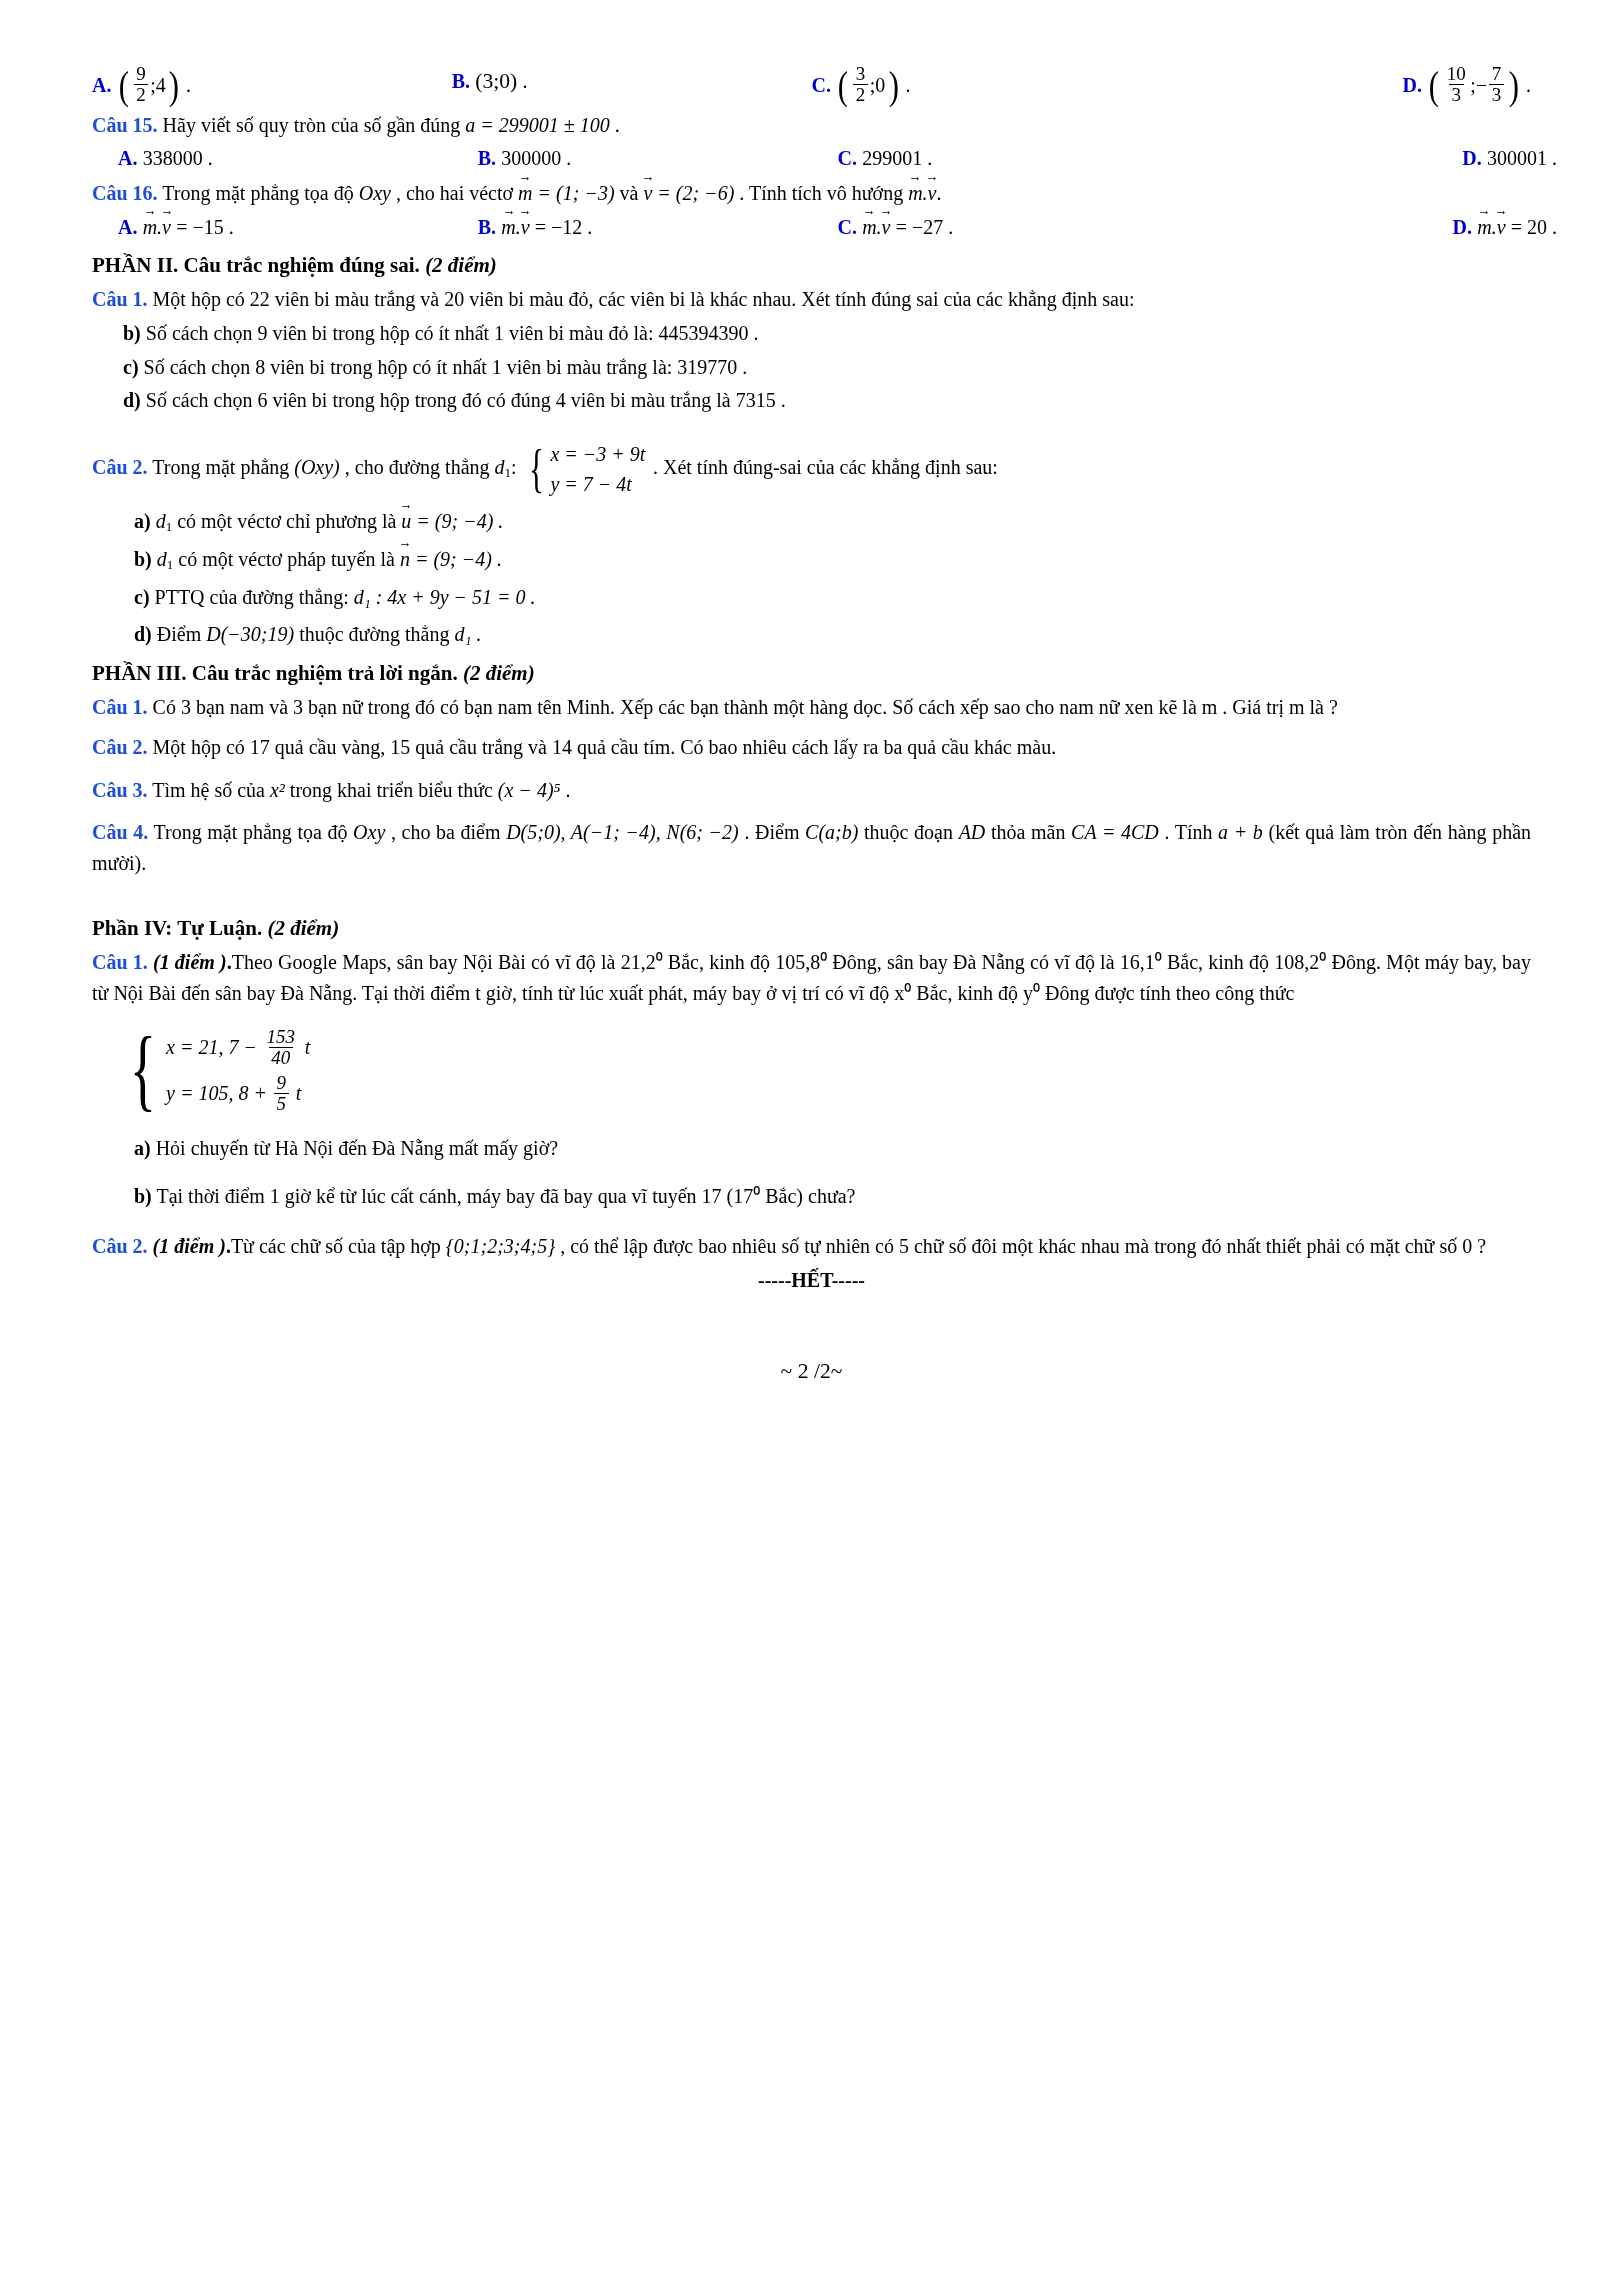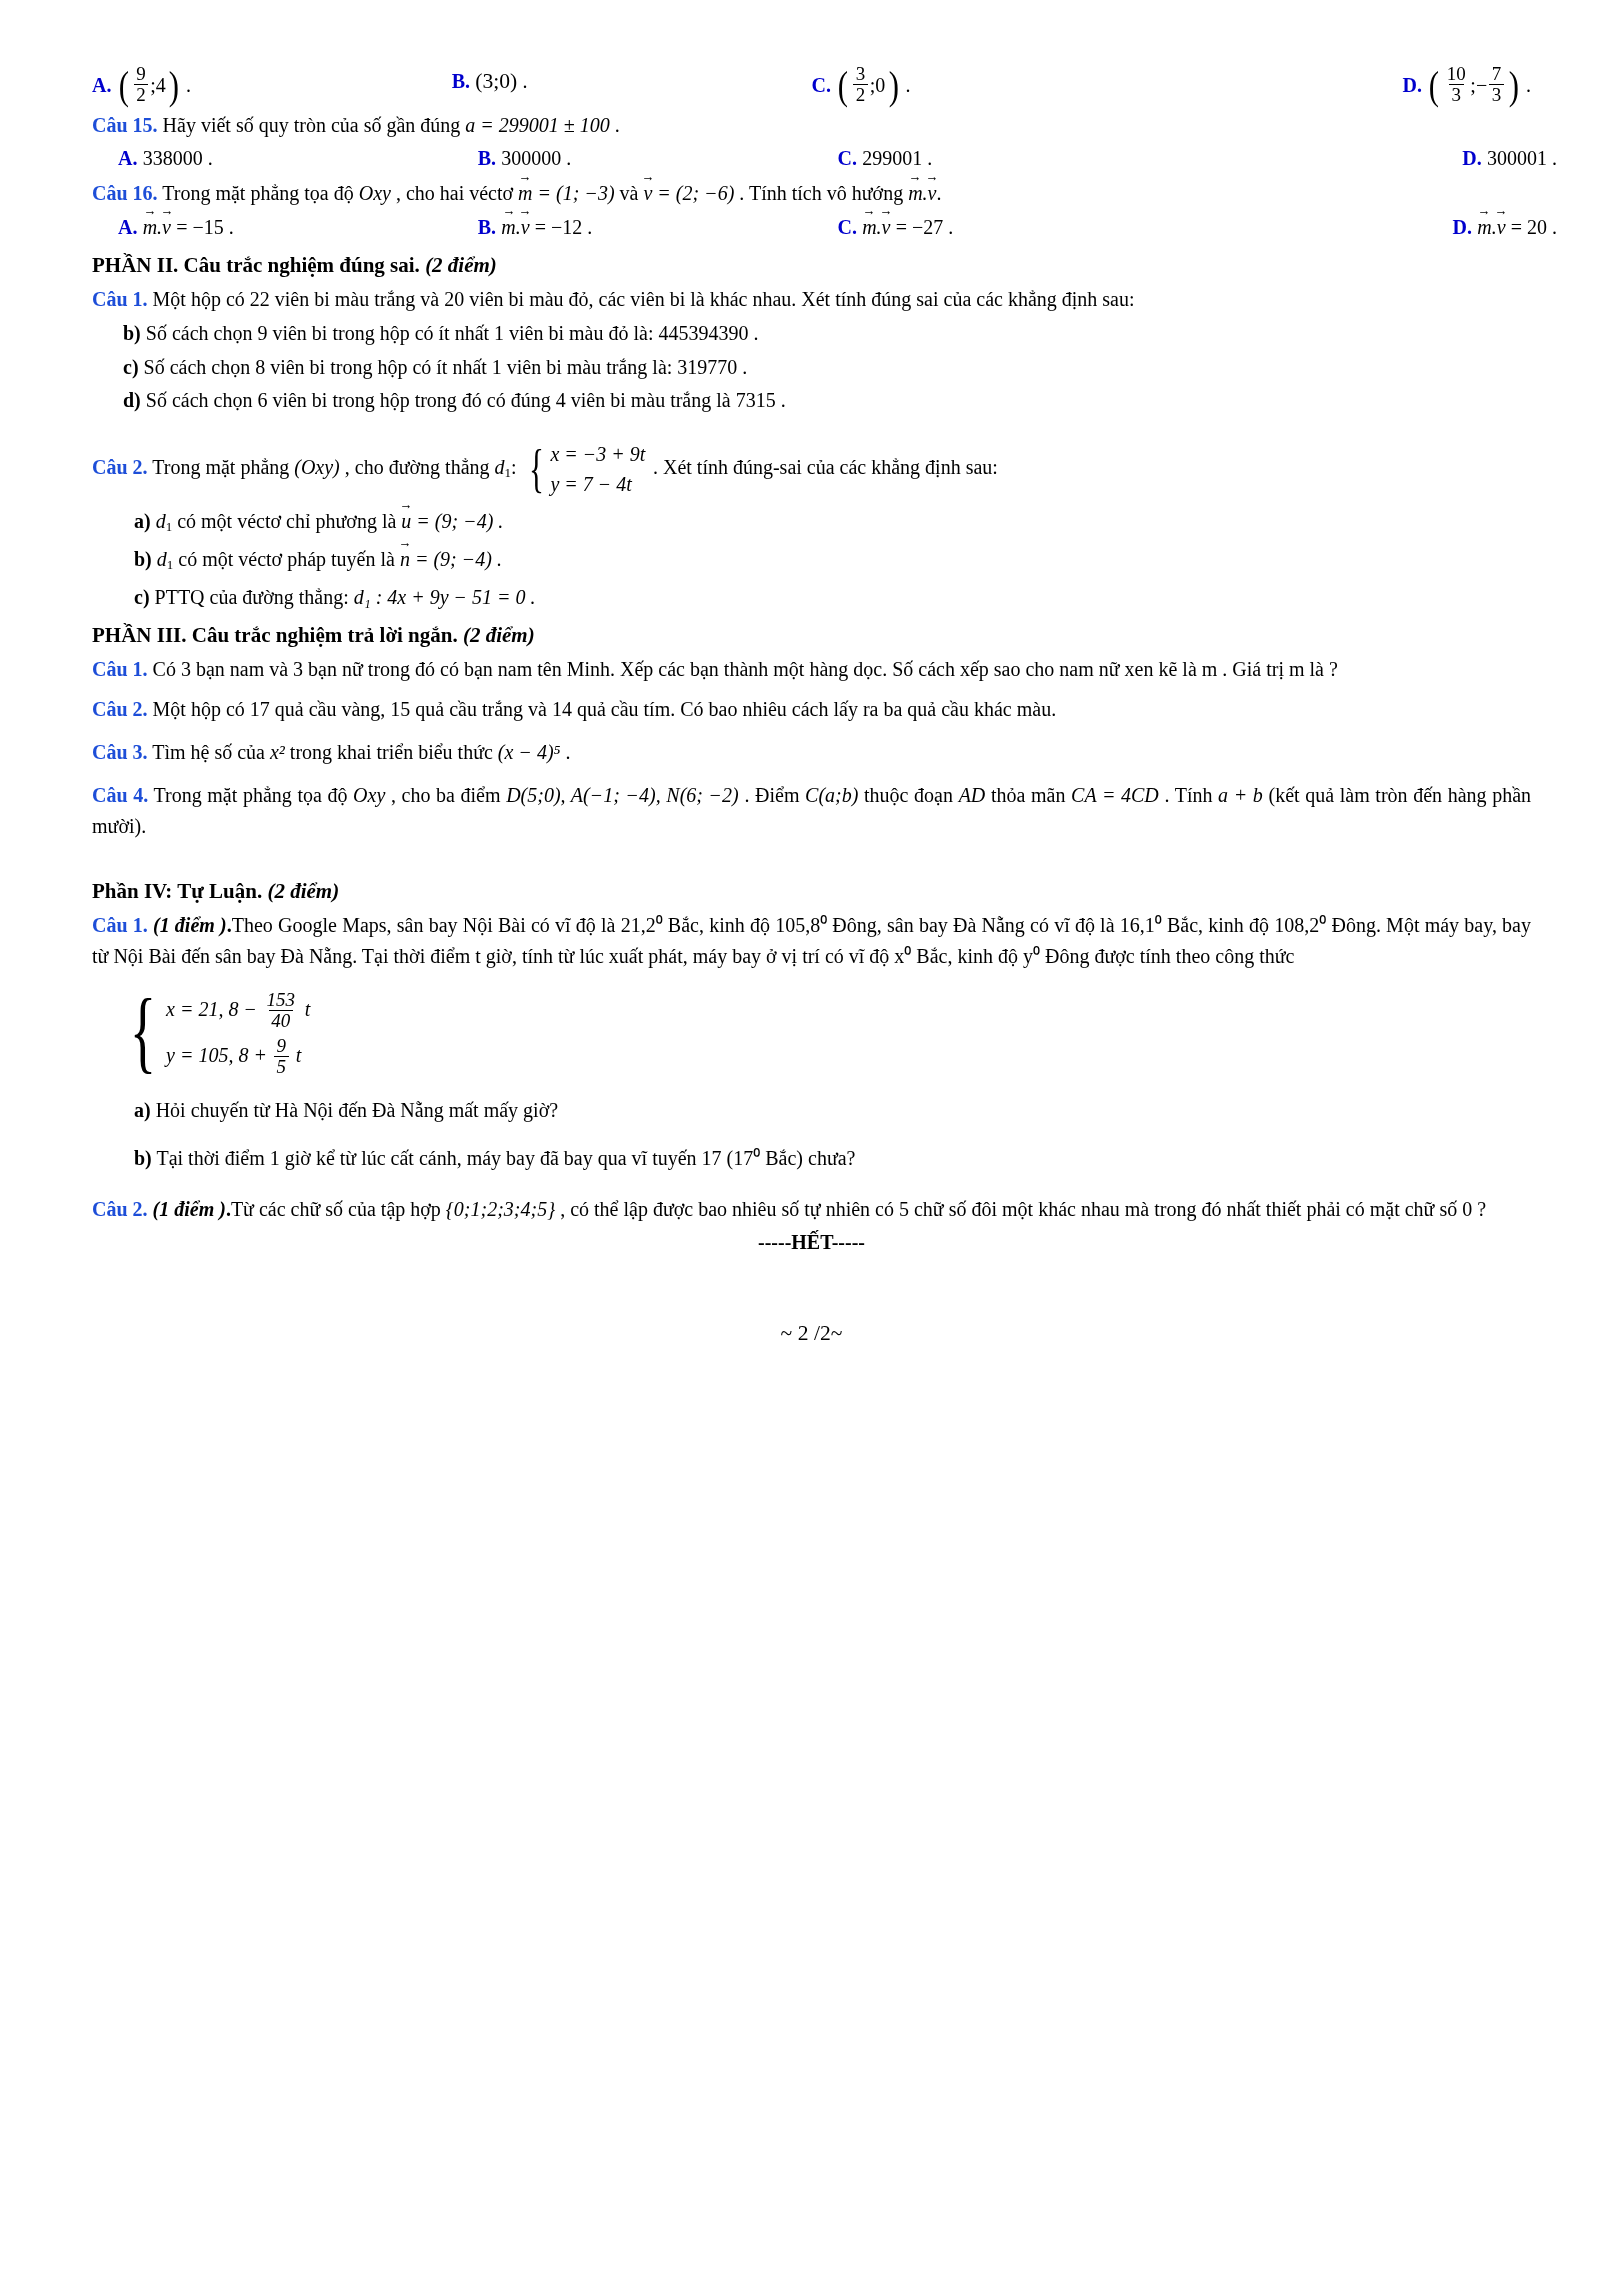--- a/index.html
+++ b/index.html
@@ -288,20 +288,27 @@
   </div>
   <div class="sub2">
     <span class="bold">b)</span>
     <span class="math">d</span><sub>1</sub><span> có một véctơ pháp tuyến là </span>
     <span class="math"><span class="vecarrow">n</span></span><span class="math"> = (9; −4) .</span>
   </div>
   <div class="sub2">
     <span class="bold">c)</span>
     <span>PTTQ của đường thẳng: </span>
     <span class="math">d₁ : 4x + 9y − 51 = 0 .</span>
+  </div>
+  <div class="sub2">
+    <span class="bold">d)</span>
+    <span>Điểm </span>
+    <span class="math">D(−30;19)</span>
+    <span> thuộc đường thẳng </span>
+    <span class="math">d₁ .</span>
   </div>
 
   <div class="section-head">
     <span>PHẦN III. Câu trắc nghiệm trả lời ngắn.</span>
     <span class="ital">(2 điểm)</span>
   </div>
 
   <div class="para">
     <span class="bold blue">Câu 1.</span>
     <span>Có 3 bạn nam và 3 bạn nữ trong đó có bạn nam tên Minh. Xếp các bạn thành một hàng dọc. Số cách xếp sao cho nam nữ xen kẽ là m . Giá trị m là ?</span>
@@ -348,21 +355,21 @@
   <div class="para">
     <span class="bold blue">Câu 1.</span>
     <span class="bold ital">(1 điểm )</span><span class="bold">.</span><span>Theo Google Maps, sân bay Nội Bài có vĩ độ là 21,2⁰ Bắc, kinh độ 105,8⁰ Đông, sân bay Đà Nẵng có vĩ độ là 16,1⁰ Bắc, kinh độ 108,2⁰ Đông. Một máy bay, bay từ Nội Bài đến sân bay Đà Nẵng. Tại thời điểm t giờ, tính từ lúc xuất phát, máy bay ở vị trí có vĩ độ x⁰ Bắc, kinh độ y⁰ Đông được tính theo công thức</span>
   </div>
 
   <div style="margin:14.4px 0 14.4px 26px;">
     <span class="system system-big">
       <span class="brace">{</span>
       <span class="rows">
         <span class="math">
-          <span>x = 21, 8 −</span>
+          <span>x = 21, 7 −</span>
           <span class="frac">
             <span class="num">153</span>
             <span class="den">40</span>
           </span>
           <span>t</span>
         </span>
         <span class="math">
           <span>y = 105, 8 +</span>
           <span class="frac">
             <span class="num">9</span>

